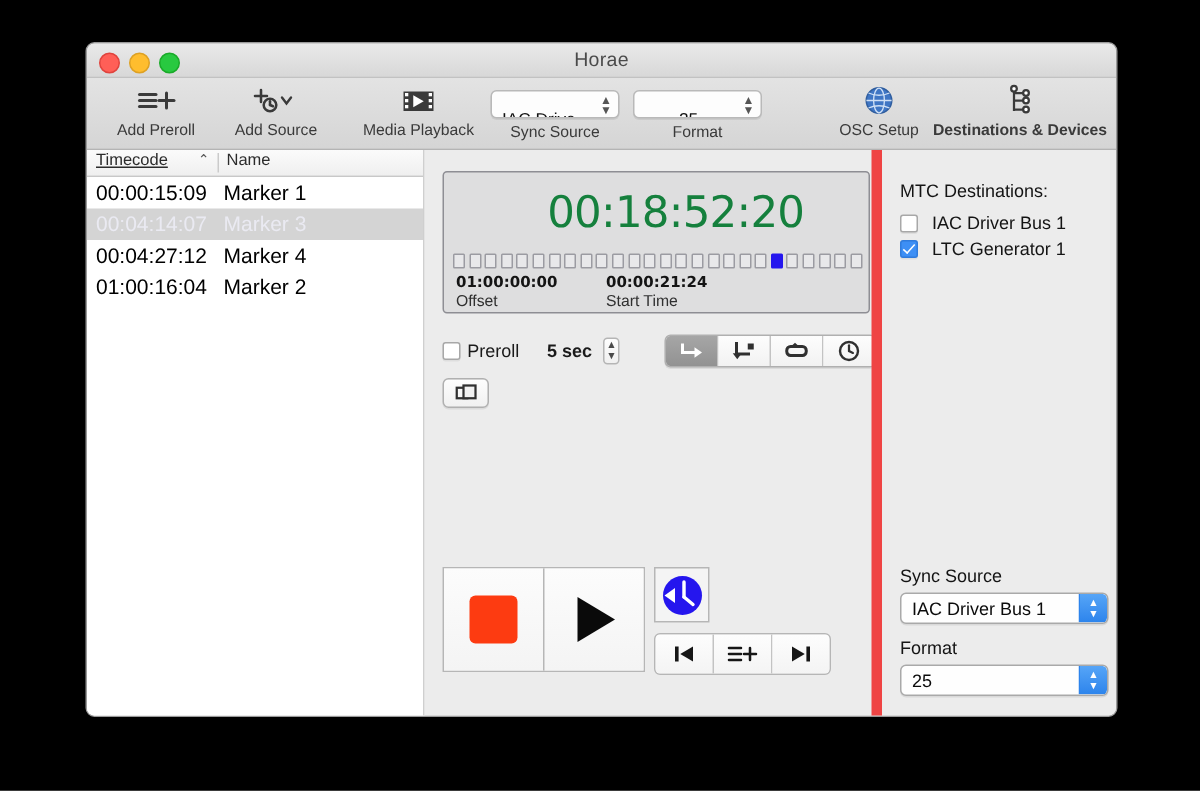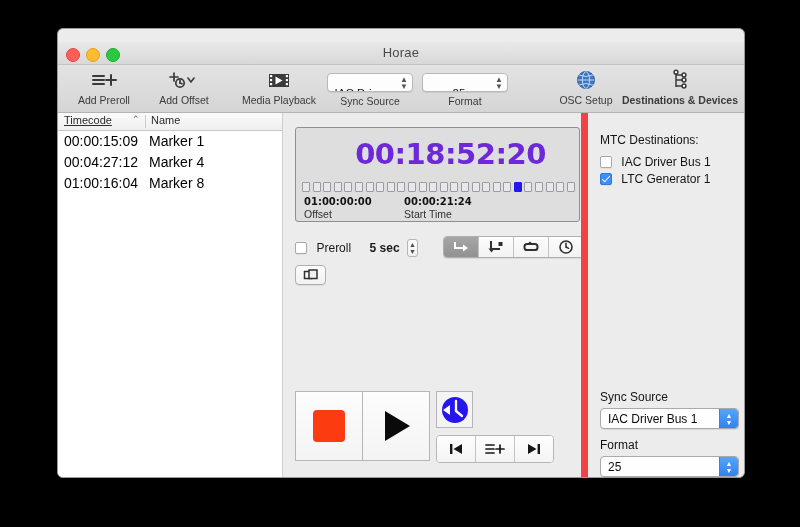--- a/index.html
+++ b/index.html
@@ -18,21 +18,20 @@
     box-shadow: 0 6px 22px rgba(0,0,0,0.55);
     overflow: hidden;
     border: 1px solid #9a9a9a;
   }
   
   #titlebar {
     position: relative;
     height: 22px;
     background: linear-gradient(to bottom, #e9e9e9 0%, #d8d8d8 100%);
     border-bottom: 1px solid #c2c2c2;
-    margin-top: 13px;
   }
   #title {
     text-align: center;
     font-size: 13px;
     color: #4a4a4a;
     line-height: 22px;
     letter-spacing: 0.2px;
   }
   .traffic {
     position: absolute;
@@ -157,23 +156,23 @@
     left: 12px; top: 14px;
     width: 285px; height: 95px;
     box-sizing: border-box;
     background: #dededf;
     border: 1px solid #8e8e94;
     border-radius: 3px;
   }
   #tcdisplay .bigtc {
     text-align: center;
     font-family: "DejaVu Sans", sans-serif;
-    font-weight: bold;
+    font-weight: normal;
     font-size: 29px;
-    color: #6d28d9;
+    color: #15803d;
     letter-spacing: -0.5px;
     margin-top: 9px;
     margin-left: 26px;
   }
   #ledbar {
     position: absolute;
     left: 6px; top: 54px;
     width: 273px;
     display: flex;
     justify-content: space-between;
@@ -233,21 +232,20 @@
     position: absolute;
     left: 3px; top: 0px;
     width: 3px; height: 7px;
     border: solid #fff;
     border-width: 0 1.6px 1.6px 0;
     transform: rotate(42deg);
   }
   #prerollrow .lbl {
     font-size: 12px; color: #1a1a1a;
     vertical-align: middle;
-    margin-left: 5px;
   }
   #prerollrow .secval {
     font-size: 12px; color: #1a1a1a;
     font-weight: bold;
     vertical-align: middle;
     margin-left: 14px;
   }
   .stepper {
     display: inline-block;
     vertical-align: middle;
@@ -444,21 +442,21 @@
           <g stroke="#3a3a3a" stroke-width="1.7" fill="none" stroke-linecap="round">
             <line x1="7" y1="3" x2="7" y2="11"></line>
             <line x1="3" y1="7" x2="11" y2="7"></line>
             <circle cx="13" cy="13" r="4.2"></circle>
             <line x1="13" y1="10.5" x2="13" y2="13"></line>
             <line x1="13" y1="13" x2="15" y2="13.8"></line>
             <polyline points="21,8 24,12 27,8" stroke-width="1.6"></polyline>
           </g>
         </svg>
       </div>
-      <span class="tb-label">Add Offset</span>
+      <span class="tb-label">Add Source</span>
     </div>
 
     <div class="tb-item" style="left:170px; width:102px;">
       <div class="tb-icon">
         <svg width="30" height="20" viewBox="0 0 30 20">
           <rect x="5" y="4" width="20" height="13" fill="#3a3a3a"></rect>
           <g fill="#ffffff">
             <rect x="6" y="5" width="2.2" height="2.2"></rect>
             <rect x="6" y="9" width="2.2" height="2.2"></rect>
             <rect x="6" y="13" width="2.2" height="2.2"></rect>
@@ -537,27 +535,31 @@
         <span class="col1">Timecode</span>
         <span class="sortarrow">⌃</span>
         <span class="divider"></span>
         <span class="col2">Name</span>
       </div>
 
       <div class="row">
         <span class="tc">00:00:15:09</span>
         <span class="nm">Marker 1</span>
       </div>
+      <div class="row selected">
+        <span class="tc">00:04:14:07</span>
+        <span class="nm">Marker 3</span>
+      </div>
       <div class="row">
         <span class="tc">00:04:27:12</span>
         <span class="nm">Marker 4</span>
       </div>
       <div class="row">
         <span class="tc">01:00:16:04</span>
-        <span class="nm">Marker 8</span>
+        <span class="nm">Marker 2</span>
       </div>
     </div>
 
     <div id="center">
 
       <div id="tcdisplay">
         <div class="bigtc">00:18:52:20</div>
         <div id="ledbar">
             <div class="led"></div>
             <div class="led"></div>

